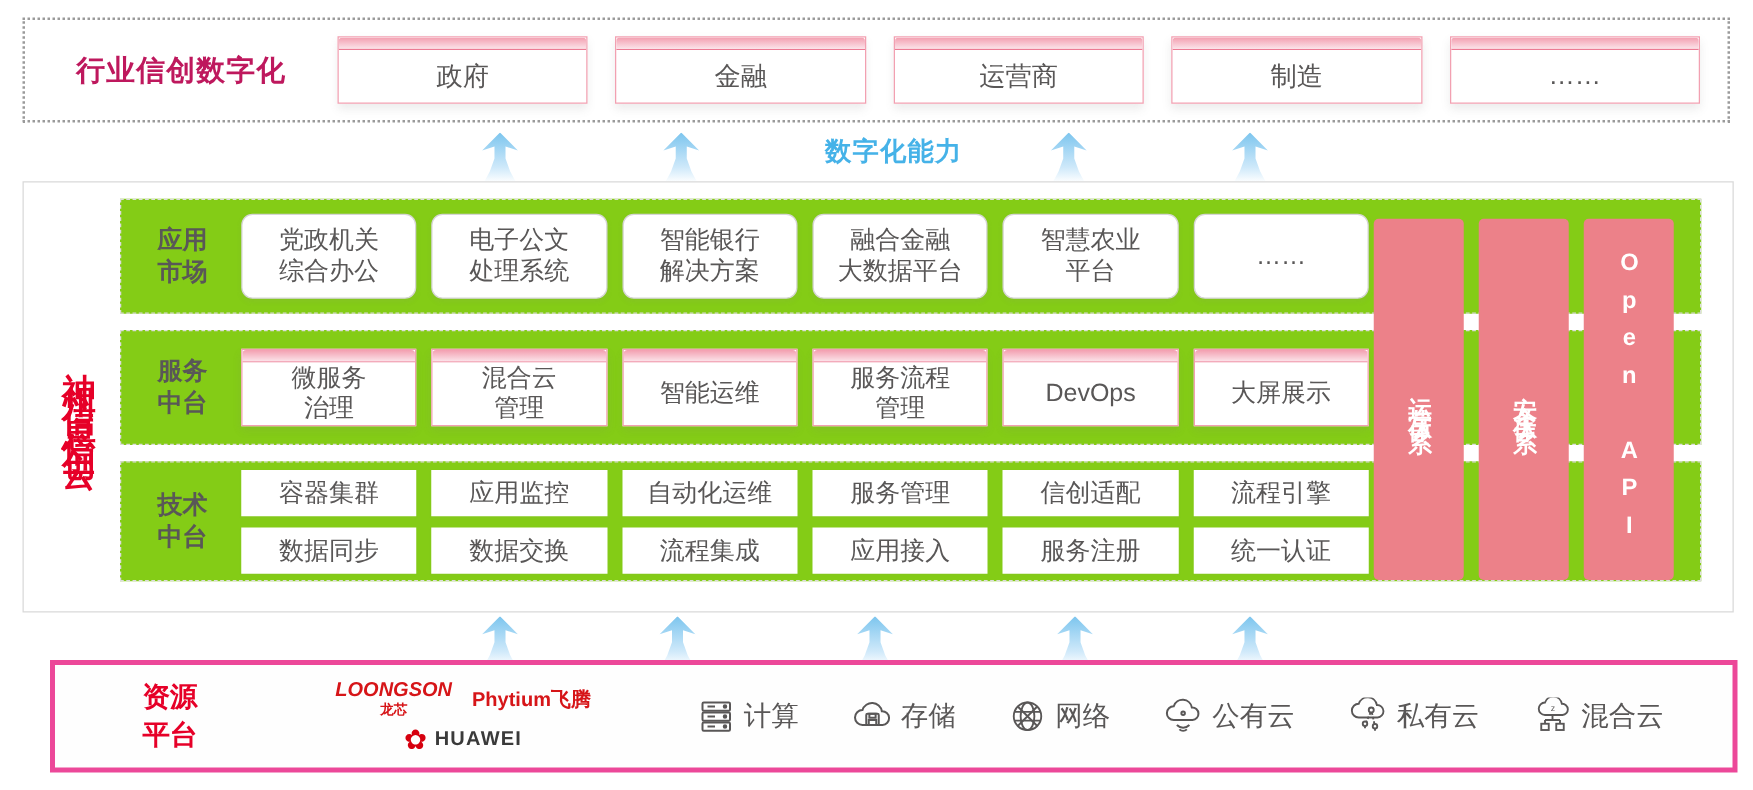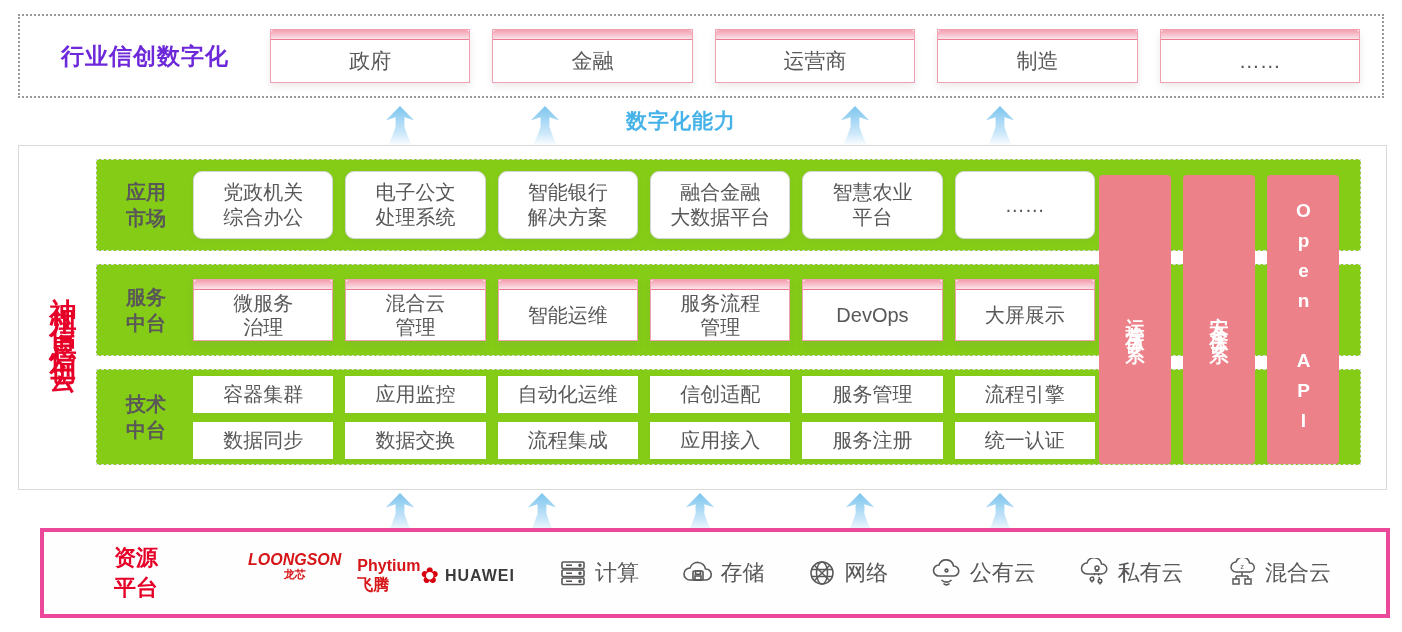--- a/index.html
+++ b/index.html
@@ -1,36 +1,36 @@
 <!DOCTYPE html>
 <html><head>
 <meta charset="utf-8">
 <style>
   html,body{margin:0;padding:0;background:#ffffff;}
   body{width:1402px;height:632px;position:relative;font-family:"Liberation Sans","DejaVu Sans",sans-serif;overflow:hidden;}
 
   
   .top-band{position:absolute;left:18px;top:14px;width:1366px;height:84px;
     border:2px dotted #9a9a9a;box-sizing:border-box;display:flex;align-items:center;}
-  .top-band-label{width:250px;text-align:center;font-size:23px;font-weight:bold;color:#6d28d9;letter-spacing:1px;flex:0 0 auto;}
+  .top-band-label{width:250px;text-align:center;font-size:23px;font-weight:bold;color:#be185d;letter-spacing:1px;flex:0 0 auto;}
   .top-band-grid{flex:1;display:grid;grid-template-columns:repeat(5,1fr);gap:22px;margin:0 22px 0 0;}
 
   
   .box{position:relative;background:#ffffff;color:#595757;display:flex;align-items:center;justify-content:center;
     text-align:center;box-sizing:border-box;white-space:pre-line;}
   .pinktop{border:1px solid #f293a8;border-color:#f2a0b1;border-radius:0;
     box-shadow:0 4px 7px rgba(120,120,120,.14);padding-top:10px;}
   .pinktop::before{content:"";position:absolute;left:0;top:0;right:0;height:9px;
     background:linear-gradient(to bottom,#f39fb0,#fbe3e9);border-bottom:1px solid #ec7b94;
     border-radius:3px 3px 0 0;}
   .top-band .pinktop{height:54px;font-size:21px;}
 
   
   .cap-caption{position:absolute;font-size:21px;font-weight:bold;color:#45b2e8;letter-spacing:1px;}
-  .cap-caption.top{left:626px;top:107px;}
+  .cap-caption.top{left:660px;top:107px;}
   .arrow{position:absolute;width:34px;height:40px;
     background:linear-gradient(to bottom,#7cc5ee,#cfe9fa 70%,rgba(255,255,255,0));
     clip-path:polygon(50% 0,92% 36%,63% 28%,63% 52%,74% 78%,88% 100%,12% 100%,26% 78%,37% 52%,37% 28%,8% 36%);}
 
   
   .main{position:absolute;left:18px;top:145px;width:1369px;height:345px;
     border:1px solid #d9d9d9;background:#ffffff;box-sizing:border-box;}
   .v-title{position:absolute;left:26px;top:22px;height:300px;display:flex;align-items:center;justify-content:center;
     writing-mode:vertical-rl;text-orientation:upright;font-size:27px;font-weight:bold;color:#e60028;letter-spacing:12px;}
   .row-panel{position:absolute;left:77px;width:1265px;background:#84cc16;border:1px dashed #dcdcdc;
@@ -54,21 +54,21 @@
     writing-mode:vertical-rl;text-orientation:upright;letter-spacing:9px;}
   .pillar-0{left:1080px;}
   .pillar-1{left:1164px;}
   .pillar-2{left:1248px;}
 
   
   .res-panel{position:absolute;left:40px;top:528px;width:1350px;height:90px;background:#fefefe;
     border:4px solid #ec4899;box-sizing:border-box;display:flex;align-items:center;}
   .res-label{margin-left:70px;font-size:22px;font-weight:bold;color:#e60028;line-height:1.35;
     white-space:pre-line;flex:0 0 auto;}
-  .vendors{margin-left:90px;width:245px;display:flex;flex-direction:row;align-items:center;flex:0 0 auto;}
+  .vendors{margin-left:90px;width:245px;display:flex;flex-direction:column;align-items:center;flex:0 0 auto;}
   .vendor-row{display:flex;align-items:flex-start;gap:16px;}
   .loongson{display:flex;flex-direction:column;align-items:center;color:#d61518;}
   .loongson .en{font-size:16px;font-weight:bold;font-style:italic;letter-spacing:0;}
   .loongson .cn{font-size:11px;font-weight:bold;margin-top:-2px;}
   .phytium{color:#d61518;font-size:16px;font-weight:bold;margin-top:6px;}
   .huawei{display:flex;align-items:center;gap:6px;margin-top:6px;}
   .huawei .flower{color:#d6000f;font-size:22px;line-height:1;}
   .huawei .word{color:#3a3a3a;font-size:16px;font-weight:bold;letter-spacing:1px;}
   .res-items{flex:1;display:flex;justify-content:space-between;margin:0 55px 0 65px;}
   .res-item{display:flex;align-items:center;gap:7px;font-size:22px;color:#595757;}
@@ -136,22 +136,22 @@
 
   <div class="row-panel row-3">
     <div class="row-label">技术
 中台</div>
     <div class="tech-grids">
       <div class="row-grid">
 
       <div class="box plain">容器集群</div>
           <div class="box plain">应用监控</div>
           <div class="box plain">自动化运维</div>
+          <div class="box plain">服务管理</div>
           <div class="box plain">信创适配</div>
-          <div class="box plain">服务管理</div>
           <div class="box plain">流程引擎</div>
         </div>
       <div class="row-grid">
 
       <div class="box plain">数据同步</div>
           <div class="box plain">数据交换</div>
           <div class="box plain">流程集成</div>
           <div class="box plain">应用接入</div>
           <div class="box plain">服务注册</div>
           <div class="box plain">统一认证</div>

